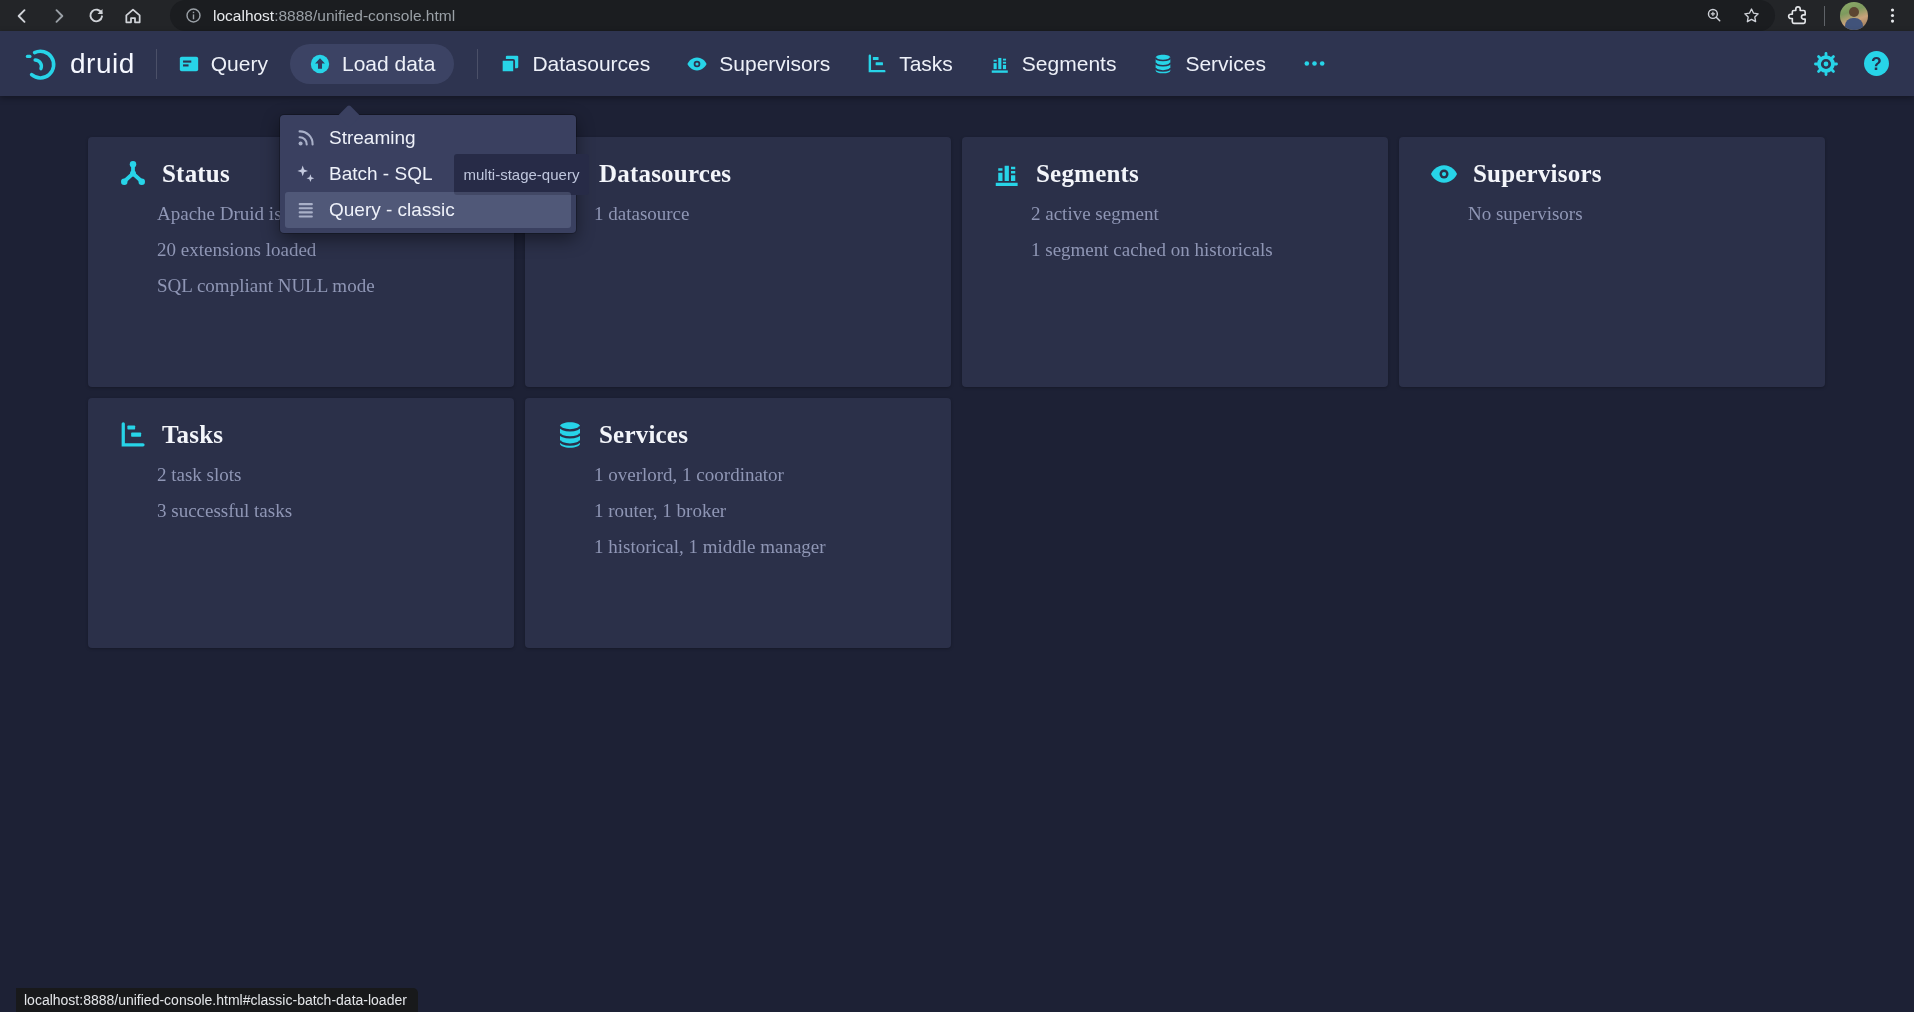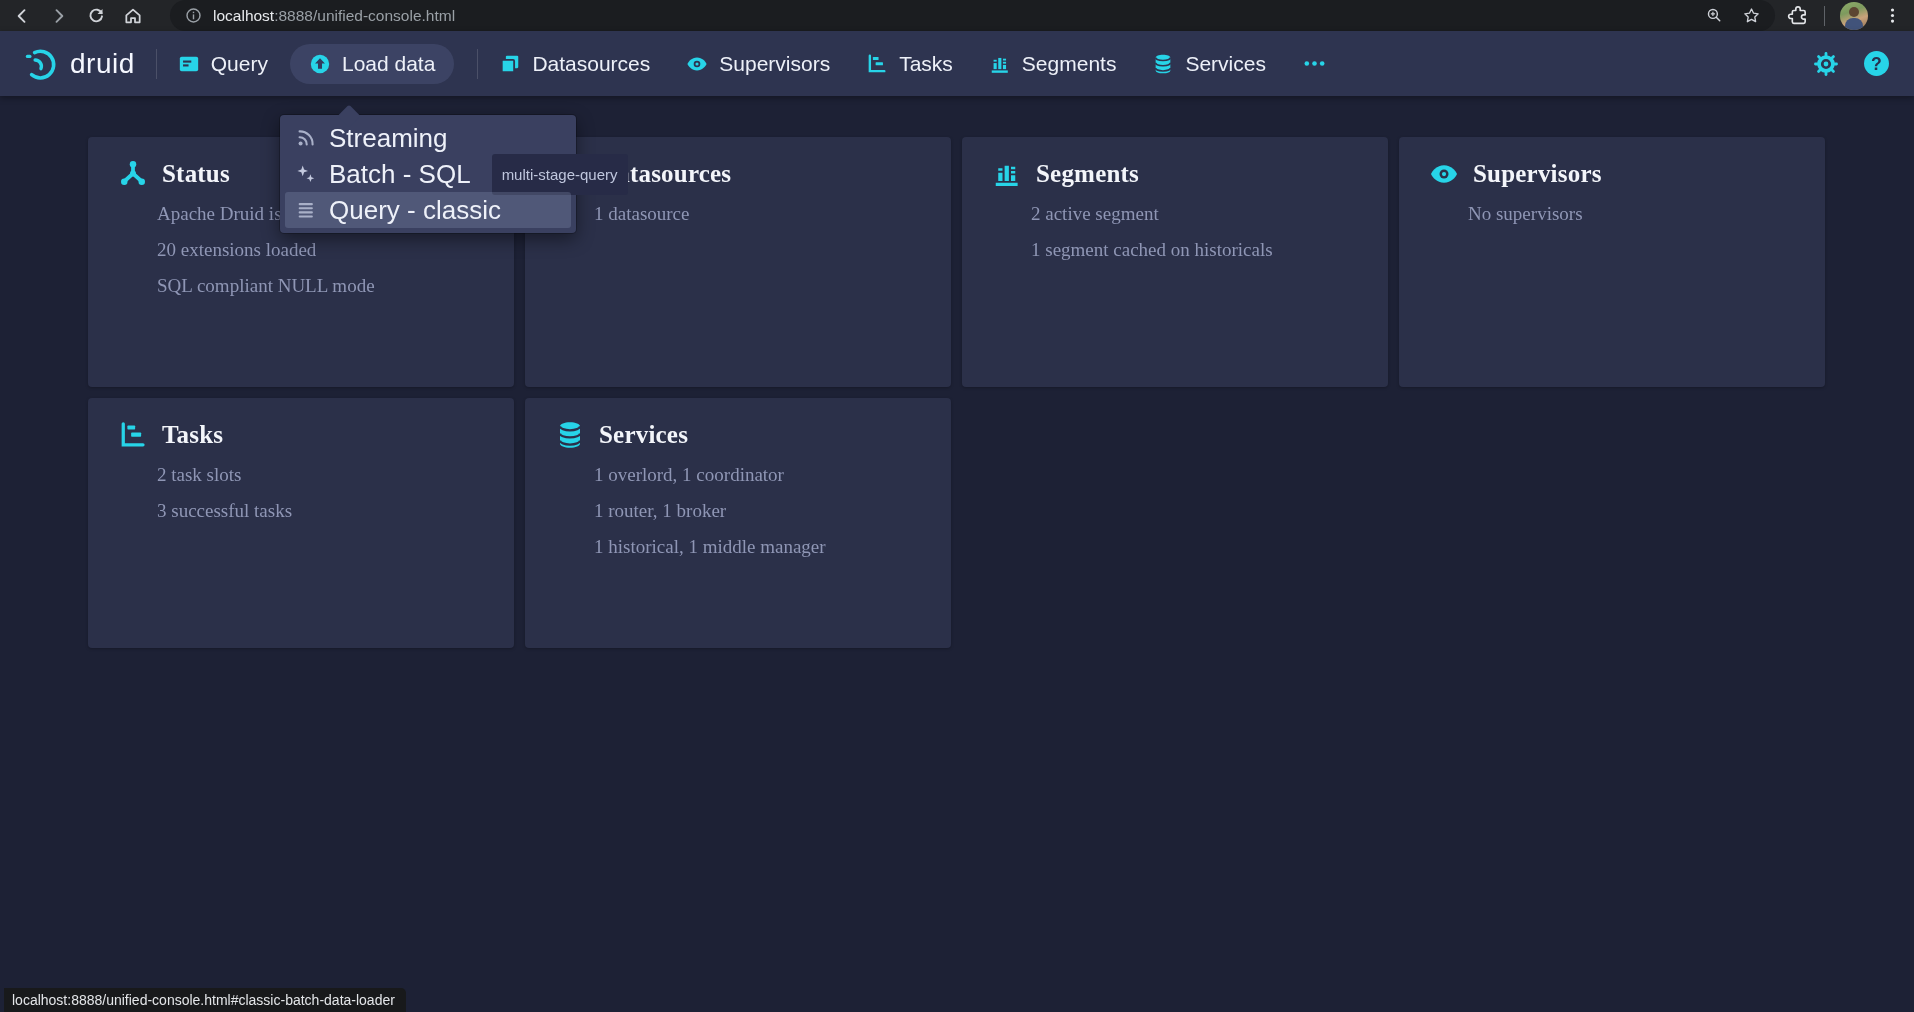--- a/index.html
+++ b/index.html
@@ -43,25 +43,25 @@
   .card-title{font-size:25px;font-weight:600;color:var(--text-primary);letter-spacing:.2px;}
   .card-lines{margin-left:39px;margin-top:15px;}
   .card-line{font-size:19px;color:var(--text-secondary);margin-bottom:17px;line-height:19px;}
 
   
   .popover{position:absolute;left:280px;top:115px;width:296px;background:var(--panel-bg);border-radius:4px;padding:5px;z-index:20;box-shadow:0 0 0 1px rgba(0,0,0,.22),0 6px 18px rgba(0,0,0,.45);}
   .popover .arrow{position:absolute;top:-7px;left:61px;width:16px;height:16px;background:var(--panel-bg);transform:rotate(45deg);border-radius:2px;}
   .menu-item{height:36px;display:flex;align-items:center;padding:0 10px;gap:12px;border-radius:3px;cursor:pointer;position:relative;}
   .menu-item.active{background:rgba(148,158,190,.25);}
   .menu-item svg{width:22px;height:22px;flex:none;}
-  .menu-label{font-size:26px;color:#eef1f9;white-space:nowrap;}
+  .menu-label{font-size:19px;color:#eef1f9;white-space:nowrap;}
   .tag{margin-left:9px;background:#272b47;color:#bfc6dd;font-size:15px;padding:12px 10px;border-radius:3px;white-space:nowrap;}
 
   
-  .statusbar{position:fixed;left:4px;bottom:0;height:24px;line-height:24px;background:var(--statusbar-bg);color:#e4e6e9;font-size:14px;padding:0 11px 0 8px;border-top-right-radius:5px;z-index:30;white-space:nowrap;}
+  .statusbar{position:fixed;left:16px;bottom:0;height:24px;line-height:24px;background:var(--statusbar-bg);color:#e4e6e9;font-size:14px;padding:0 11px 0 8px;border-top-right-radius:5px;z-index:30;white-space:nowrap;}
 </style>
 </head>
 <body>
 
 <div class="chrome">
   <span class="navbtn">
     <svg viewBox="0 0 24 24" width="20" height="20">
         <path d="M15 5 L8 12 l7 7" fill="none" stroke="#d0d3d8" stroke-width="2.3" stroke-linecap="round" stroke-linejoin="round"></path>
       </svg>
   </span>

